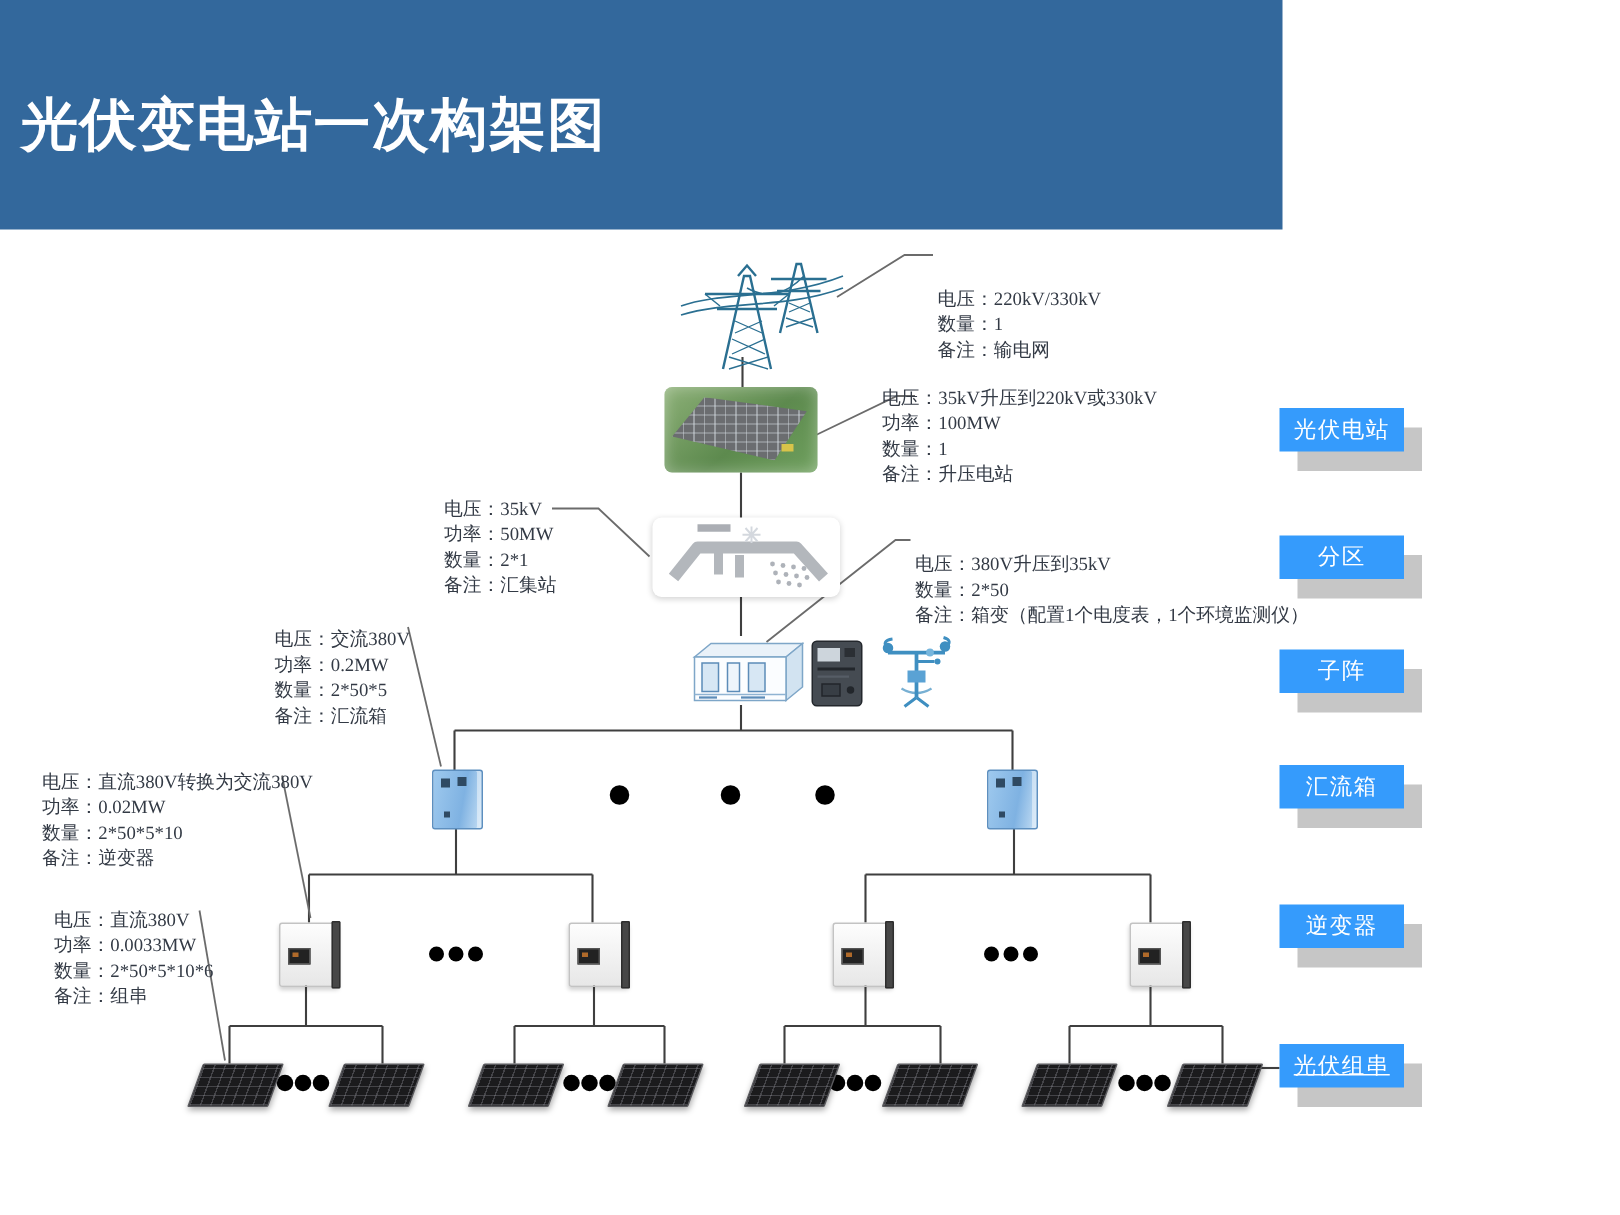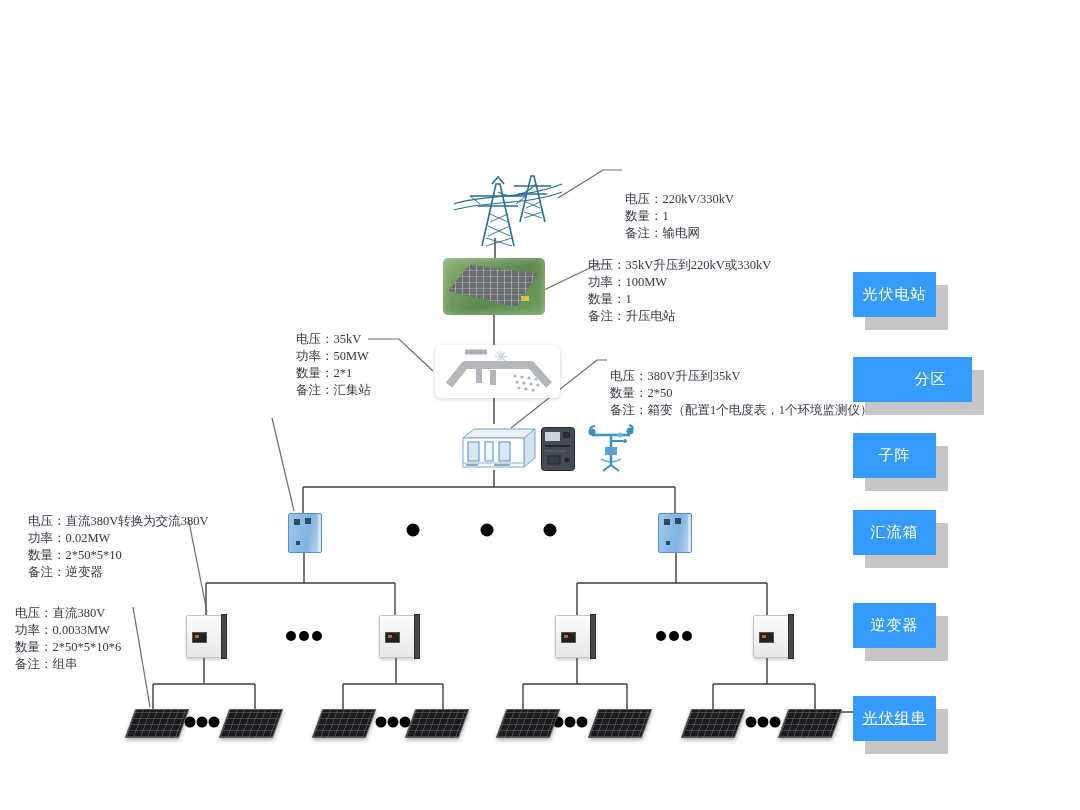--- a/index.html
+++ b/index.html
@@ -14,27 +14,27 @@
   
   .annot{position:absolute;z-index:3;color:var(--annotation-text,#333a45);
          font-family:"Liberation Serif",serif;font-size:12.5px;line-height:17px;white-space:nowrap;}
   .annot div{white-space:nowrap;}
   #a-grid{left:625px;top:163px;margin-top:28px;}
   #a-stepup{left:588px;top:257px;}
   #a-collection{left:296px;top:331px;}
   #a-boxtrans{left:610px;top:351px;margin-top:17px;}
   #a-combiner{left:183px;top:418px;}
   #a-inverter{left:28px;top:513px;}
-  #a-string{left:15px;top:605px;}
-  
-  .side-label{position:absolute;left:853px;width:83px;height:45px;z-index:3;
+  #a-string{left:36px;top:605px;}
+  
+  .side-label{position:absolute;left:853px;width:83px;height:29px;z-index:3;
     background:var(--label-box,#359bfc);color:#fff;font-size:15px;letter-spacing:1px;
     display:flex;align-items:center;justify-content:center;
     box-shadow:12px 13px 0 var(--label-shadow,#c6c6c6);}
-  #lbl-station{top:272px;} #lbl-partition{top:357px;padding-left:36px;} #lbl-subarray{top:433px;}
+  #lbl-station{top:272px;} #lbl-partition{top:357px;} #lbl-subarray{top:433px;}
   #lbl-combiner{top:510px;} #lbl-inverter{top:603px;text-align:right;} #lbl-string{top:696px;text-decoration:underline;}
   
   .icon{position:absolute;z-index:2;}
   .substation{left:443px;top:258px;width:102px;height:57px;border-radius:5px;overflow:hidden;
     background:linear-gradient(140deg,#8cb077 0%,#5d8a4e 55%,#6fa05e 100%);
     box-shadow:inset 0 0 10px rgba(255,255,255,.35);}
   .substation .pad{position:absolute;left:5%;top:12%;width:88%;height:74%;
     background:#6b6d70;clip-path:polygon(24% 0,100% 22%,76% 100%,0 62%);}
   .substation .pad i{position:absolute;inset:0;display:block;
     background:repeating-linear-gradient(90deg,rgba(215,222,228,.45) 0 1px,transparent 1px 7px),
@@ -65,20 +65,23 @@
                      repeating-linear-gradient(0deg,rgba(130,130,138,.4) 0 1px,transparent 1px 6px);
     box-shadow:1px 2px 4px rgba(0,0,0,.35);}
   #pv-1a{left:130px;} #pv-1b{left:224px;} #pv-2a{left:317px;} #pv-2b{left:410px;}
   #pv-3a{left:501px;} #pv-3b{left:593px;} #pv-4a{left:686px;} #pv-4b{left:783px;}
 </style>
 </head>
 <body>
 
 <div class="stage">
 
+  <div class="banner">
+    <h1>光伏变电站一次构架图</h1>
+  </div>
 
   <svg class="wires" width="1080" height="810" viewBox="0 0 1080 810">
     <g stroke="#3f3f3f" stroke-width="1.4" fill="none">
       <path d="M495 238 V262 M494 315 V346 M494 398 V424 M494 470 V487"></path>
       <path d="M303 487 H675 M303 487 V514 M675 487 V514"></path>
       <path d="M304 551 V583 M206 583 H395 M206 583 V615 M395 583 V615"></path>
       <path d="M676 551 V583 M577 583 H767 M577 583 V615 M767 583 V615"></path>
       <path d="M204 656 V684 M153 684 H255 M153 684 V709 M255 684 V709"></path>
       <path d="M396 656 V684 M343 684 H443 M343 684 V709 M443 684 V709"></path>
       <path d="M577 656 V684 M523 684 H627 M523 684 V709 M627 684 V709"></path>
@@ -265,20 +268,26 @@
     <div>电压：35kV</div>
     <div>功率：50MW</div>
     <div>数量：2*1</div>
     <div>备注：汇集站</div>
   </div>
   <div class="annot" id="a-boxtrans">
     <div>电压：380V升压到35kV</div>
     <div>数量：2*50</div>
     <div>备注：箱变（配置1个电度表，1个环境监测仪）</div>
   </div>
+  <div class="annot" id="a-combiner">
+    <div>电压：交流380V</div>
+    <div>功率：0.2MW</div>
+    <div>数量：2*50*5</div>
+    <div>备注：汇流箱</div>
+  </div>
   <div class="annot" id="a-inverter">
     <div>电压：直流380V转换为交流380V</div>
     <div>功率：0.02MW</div>
     <div>数量：2*50*5*10</div>
     <div>备注：逆变器</div>
   </div>
   <div class="annot" id="a-string">
     <div>电压：直流380V</div>
     <div>功率：0.0033MW</div>
     <div>数量：2*50*5*10*6</div>

